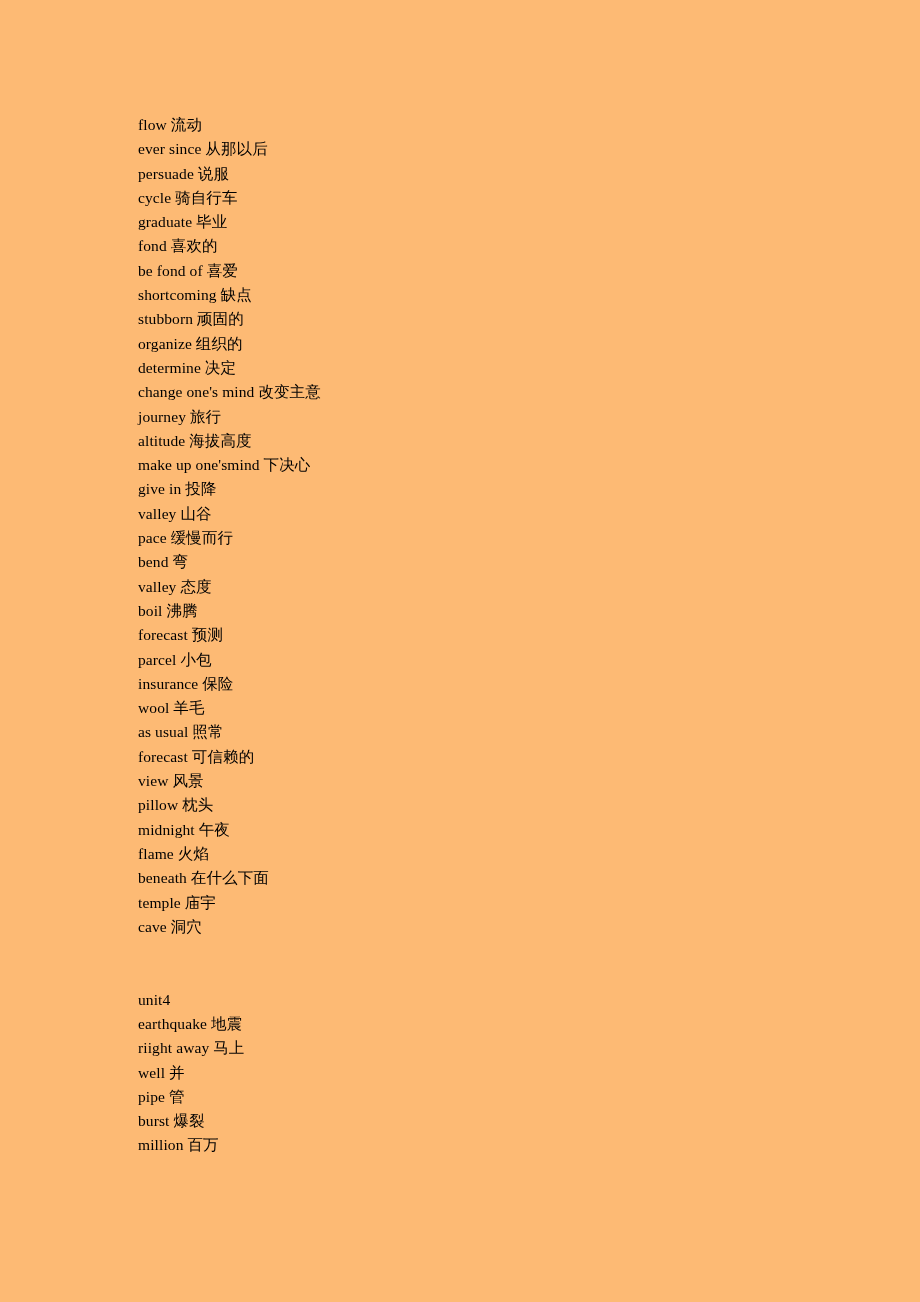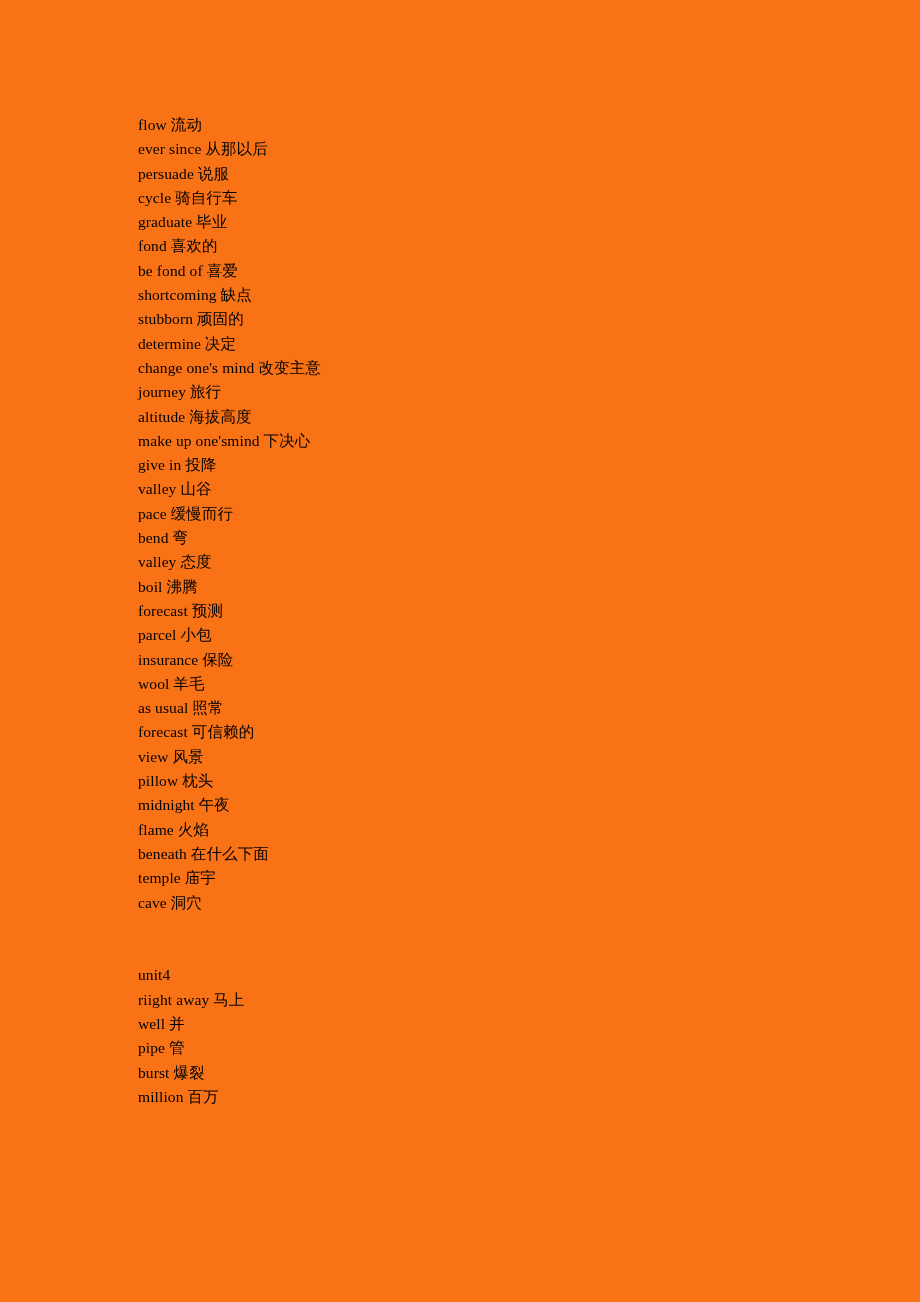--- a/index.html
+++ b/index.html
@@ -12,21 +12,21 @@
     width: 920px;
     height: 1302px;
     font-family: "Liberation Serif", "DejaVu Serif", serif;
     color: #000000;
     overflow: hidden;
   }
   .page {
     position: relative;
     width: 920px;
     height: 1302px;
-    background: #f97316;
+    background: #fdba74;
     box-sizing: border-box;
   }
   .content {
     position: absolute;
     left: 138px;
     top: 113px;
     width: 700px;
   }
   .vocab-block {
     margin: 0;
@@ -53,20 +53,21 @@
     <div class="vocab-block">
       <div class="vocab-line">flow 流动</div>
       <div class="vocab-line">ever since 从那以后</div>
       <div class="vocab-line">persuade 说服</div>
       <div class="vocab-line">cycle 骑自行车</div>
       <div class="vocab-line">graduate 毕业</div>
       <div class="vocab-line">fond 喜欢的</div>
       <div class="vocab-line">be fond of 喜爱</div>
       <div class="vocab-line">shortcoming 缺点</div>
       <div class="vocab-line">stubborn 顽固的</div>
+      <div class="vocab-line">organize 组织的</div>
       <div class="vocab-line">determine 决定</div>
       <div class="vocab-line">change one's mind 改变主意</div>
       <div class="vocab-line">journey 旅行</div>
       <div class="vocab-line">altitude 海拔高度</div>
       <div class="vocab-line">make up one'smind 下决心</div>
       <div class="vocab-line">give in 投降</div>
       <div class="vocab-line">valley 山谷</div>
       <div class="vocab-line">pace 缓慢而行</div>
       <div class="vocab-line">bend 弯</div>
       <div class="vocab-line">valley 态度</div>
@@ -83,20 +84,21 @@
       <div class="vocab-line">flame 火焰</div>
       <div class="vocab-line">beneath 在什么下面</div>
       <div class="vocab-line">temple 庙宇</div>
       <div class="vocab-line">cave 洞穴</div>
     </div>
 
     <div class="block-gap"></div>
 
     <div class="vocab-block">
       <div class="vocab-line">unit4</div>
+      <div class="vocab-line">earthquake 地震</div>
       <div class="vocab-line">riight away 马上</div>
       <div class="vocab-line">well 并</div>
       <div class="vocab-line">pipe 管</div>
       <div class="vocab-line">burst 爆裂</div>
       <div class="vocab-line">million 百万</div>
     </div>
 
   </div>
 </div>
 

